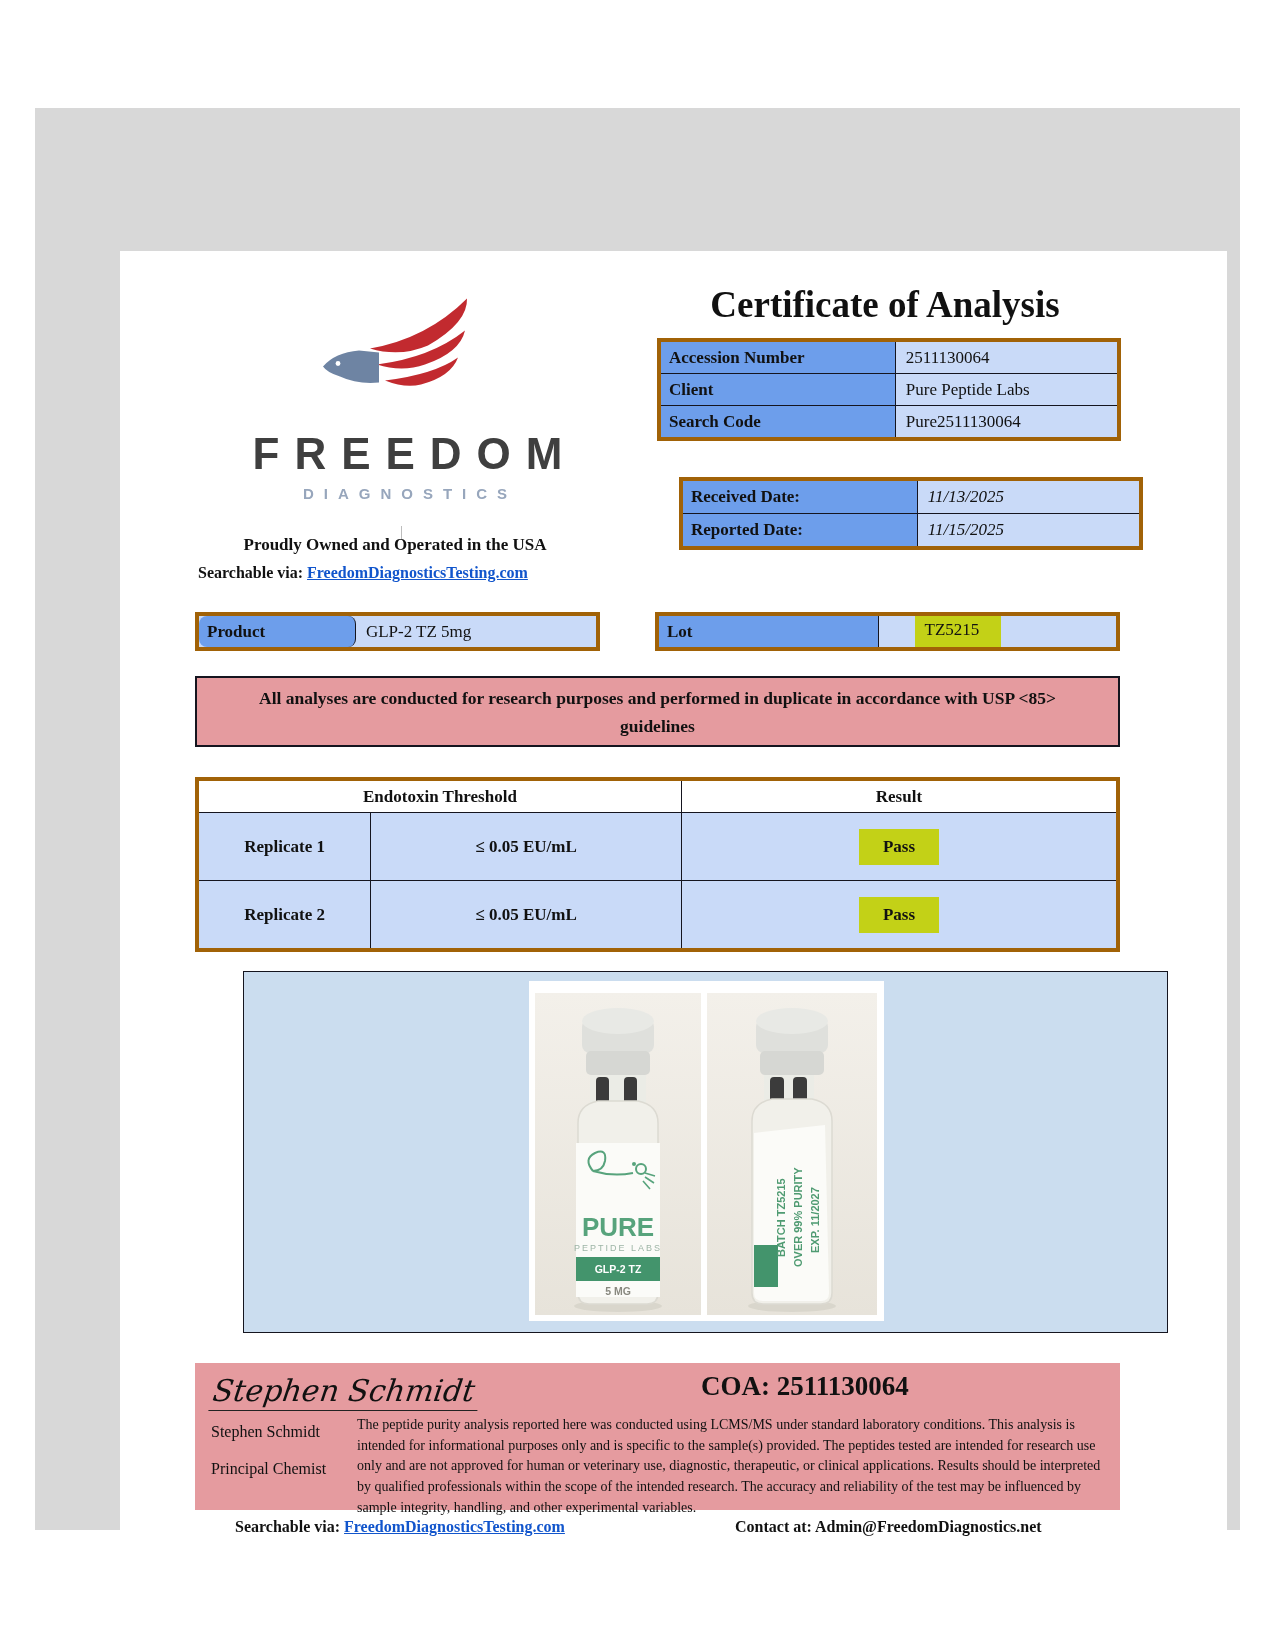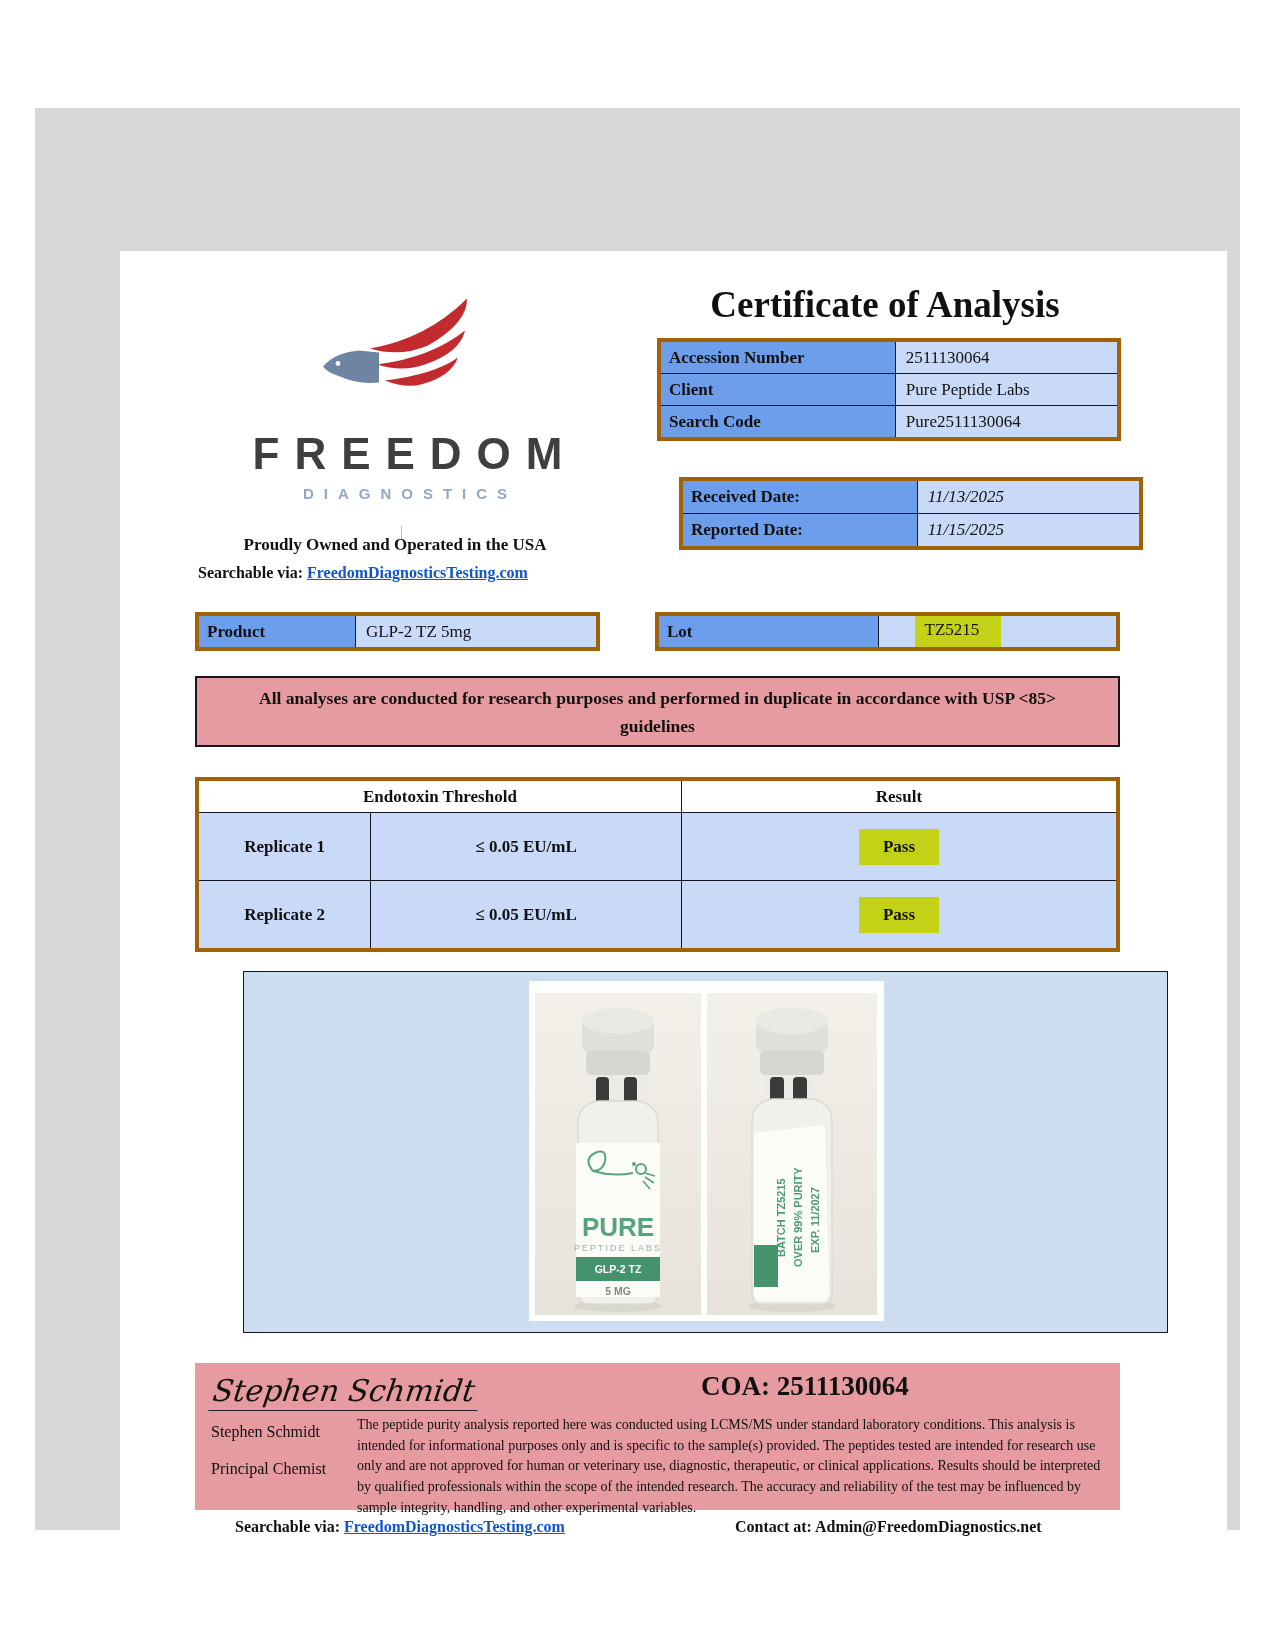--- a/index.html
+++ b/index.html
@@ -39,21 +39,21 @@
   .info-tbl .lab{width:239px;}
   .info-tbl .val{width:225px;}
 
   .date-tbl{left:537px;top:226px;width:464px;margin-left:22px;}
   .date-tbl .row{height:32px;}
   .date-tbl .lab{width:239px;}
   .date-tbl .val{width:225px;font-style:italic;}
 
   .prod-tbl{left:75px;top:361px;width:405px;}
   .prod-tbl .row{height:31px;}
-  .prod-tbl .lab{width:160px;}
+  .prod-tbl .lab{width:160px;border-radius:8px;}
   .prod-tbl .val{width:245px;border-radius:9px;}
 
   .lot-tbl{left:535px;top:361px;width:465px;}
   .lot-tbl .row{height:31px;gap:36px;}
   .lot-tbl .lab{width:242px;}
   .lot-tbl .val{width:223px;padding-left:0;}
   .lot-highlight{display:inline-block;background:#c3d117;height:100%;line-height:28px;
                  padding:0 22px 0 10px;}
 
   

